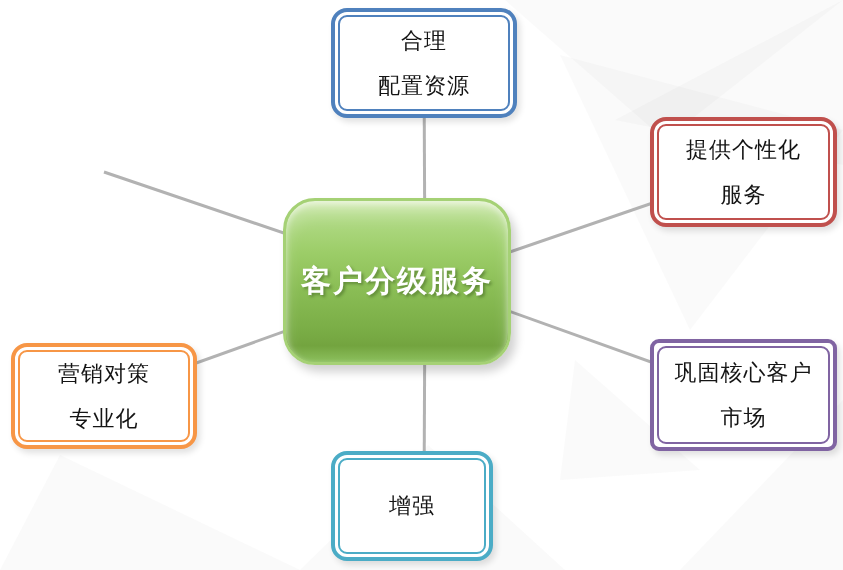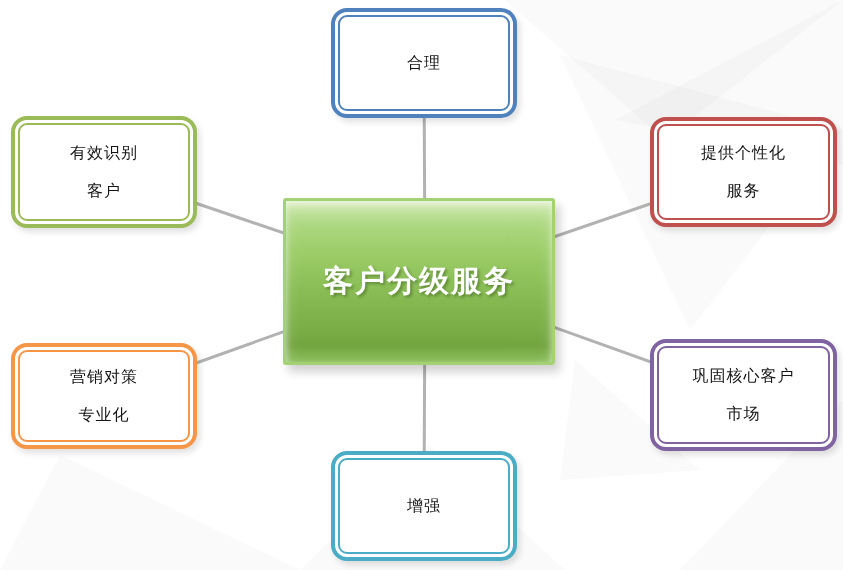--- a/index.html
+++ b/index.html
@@ -35,40 +35,40 @@
     border: 2px solid var(--c, #888);
     border-radius: 9px;
     display: flex;
     flex-direction: column;
     align-items: center;
     justify-content: center;
     gap: 20px;
     background: #ffffff;
   }
   .node-line {
-    font-size: 16px;
+    font-size: 22px;
     line-height: 1.15;
     color: #141414;
     letter-spacing: 1px;
     white-space: nowrap;
   }
   .node-top          { left: 331px; top:   8px; width: 186px; height: 110px; }
   .node-top-left     { left:  11px; top: 116px; width: 186px; height: 112px; }
   .node-top-right    { left: 650px; top: 117px; width: 187px; height: 110px; }
   .node-bottom-left  { left:  11px; top: 343px; width: 186px; height: 106px; }
-  .node-bottom-right { left: 650px; top: 339px; width: 187px; height: 112px; }
-  .node-bottom       { left: 331px; top: 451px; width: 186px; height: 110px; }
+  .node-bottom-right { left: 650px; top: 339px; width: 187px; height: 112px; border-radius: 9px; }
+  .node-bottom       { left: 331px; top: 451px; width: 162px; height: 110px; }
   .center-node {
     position: absolute;
     z-index: 3;
     left: 283px; top: 198px;
-    width: 272px; height: 167px;
+    width: 228px; height: 167px;
     box-sizing: border-box;
     border: 3px solid #a5d175;
-    border-radius: 3px;
+    border-radius: 32px;
     background: linear-gradient(180deg,
       #c9e6a3 0%, #b2db87 9%, #9ccd68 32%,
       #8abd55 55%, #7aad46 80%, #73a43f 90%, #8cc05d 100%);
     box-shadow: inset 0 3px 6px rgba(255,255,255,0.55),
                 inset 0 14px 16px rgba(255,255,255,0.25),
                 5px 7px 10px rgba(0,0,0,0.18);
     display: flex;
     flex-direction: column;
     align-items: center;
     justify-content: center;
@@ -108,29 +108,24 @@
       <line x1="425" y1="281" x2="743" y2="172"></line>
       <line x1="425" y1="281" x2="104" y2="396"></line>
       <line x1="425" y1="281" x2="743" y2="395"></line>
       <line x1="425" y1="281" x2="424" y2="506"></line>
     </g>
   </svg>
 
   <div class="node node-top" style="--c: #4F81BD;">
     <div class="node-inner">
       <div class="node-line">合理</div>
+      <div class="node-line">配置资源</div>
     </div>
   </div>
 
-  <div class="node node-top-left" style="--c: #9BBB59;">
-    <div class="node-inner">
-      <div class="node-line">有效识别</div>
-      <div class="node-line">客户</div>
-    </div>
-  </div>
 
   <div class="node node-bottom-left" style="--c: #F79646;">
     <div class="node-inner">
       <div class="node-line">营销对策</div>
       <div class="node-line">专业化</div>
     </div>
   </div>
 
   <div class="node node-top-right" style="--c: #C0504D;">
     <div class="node-inner">

